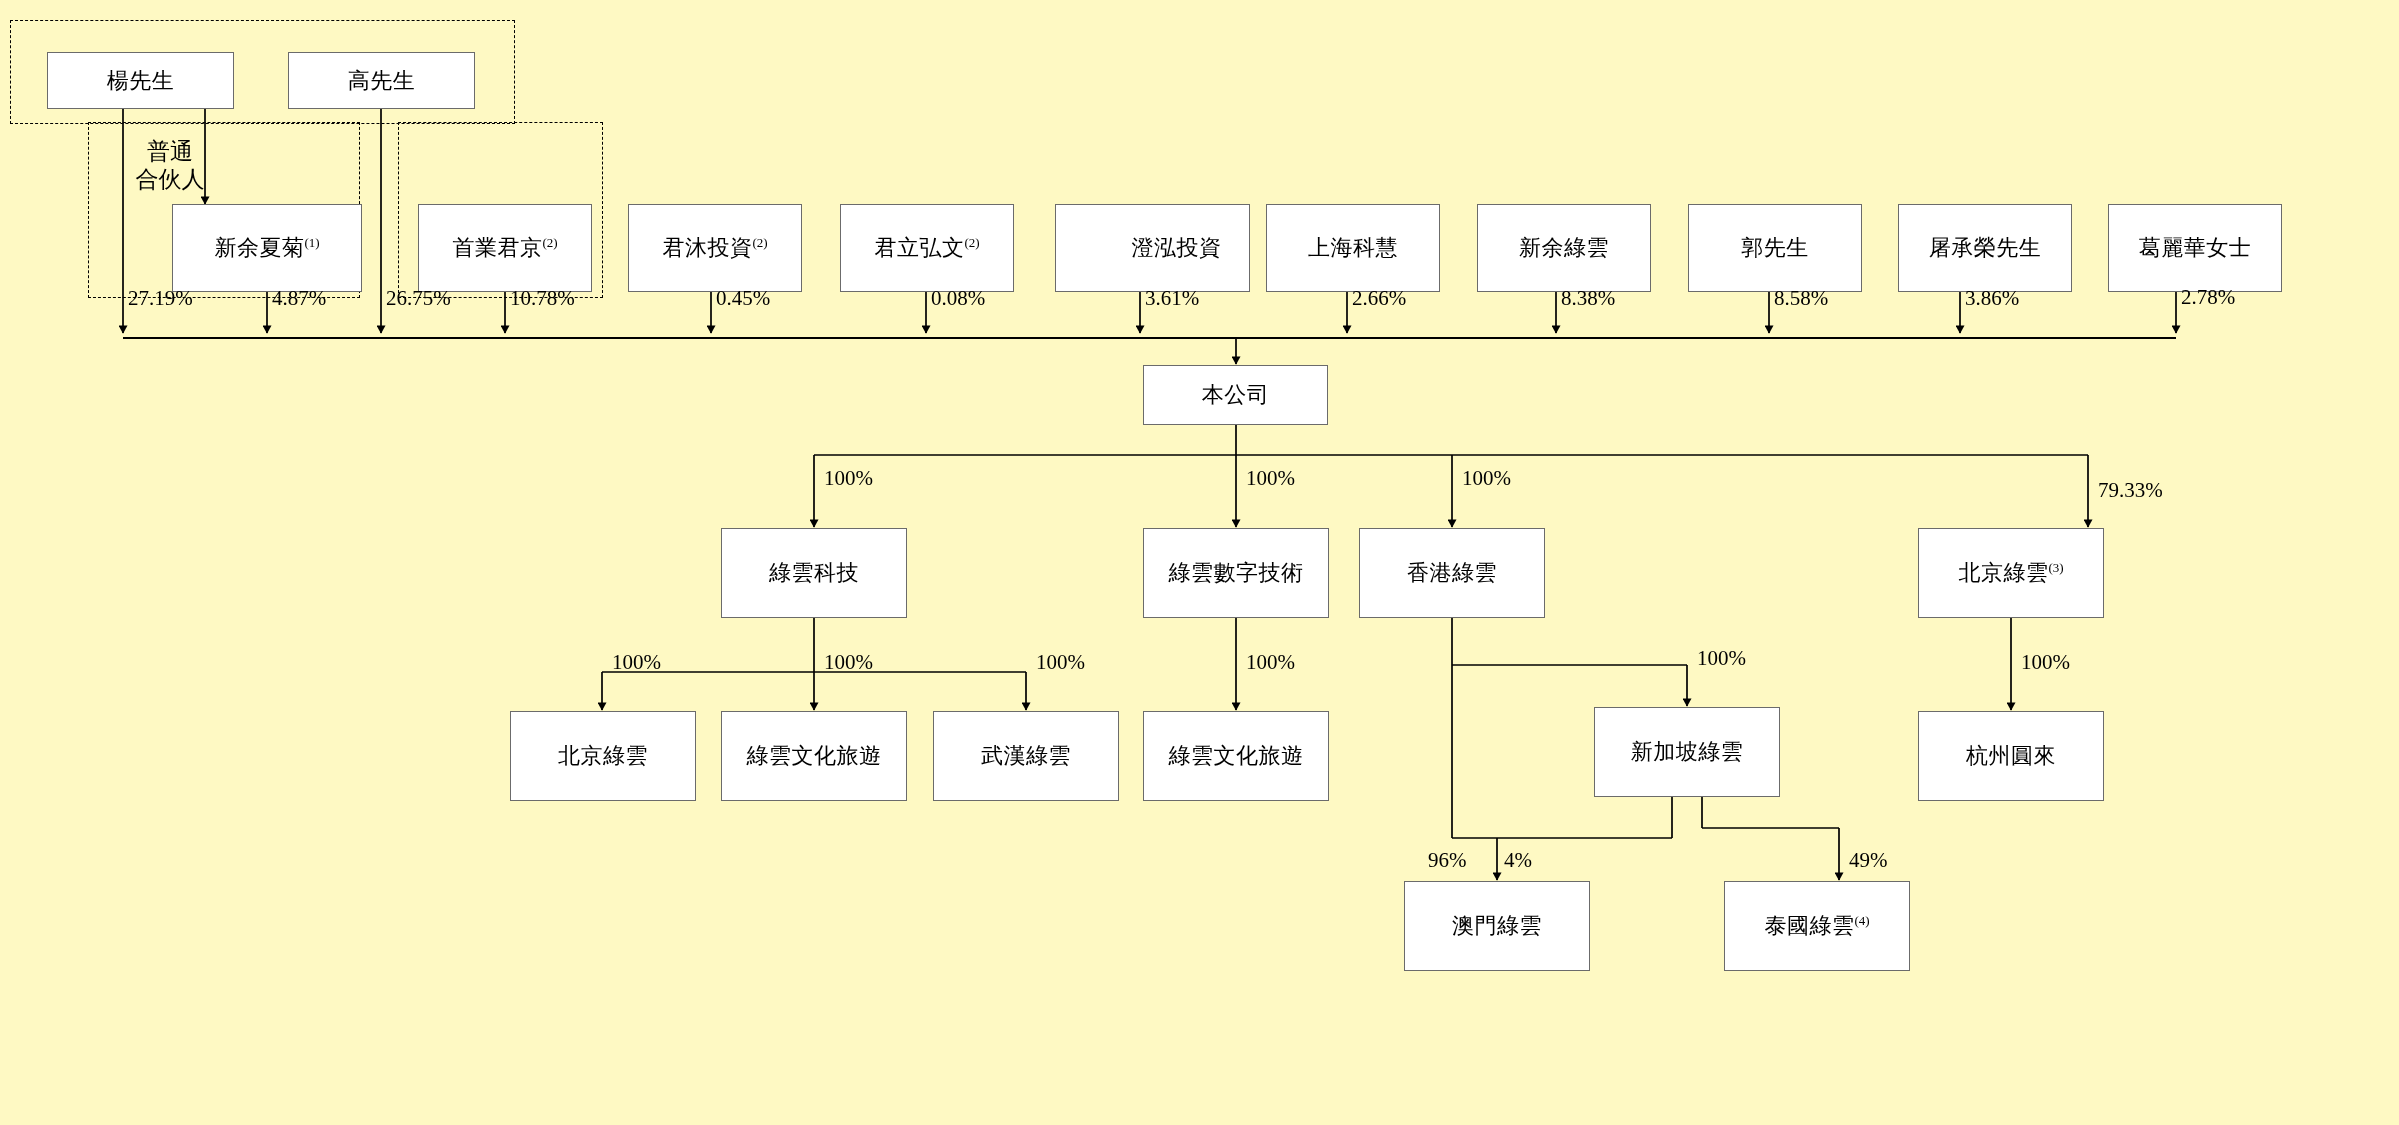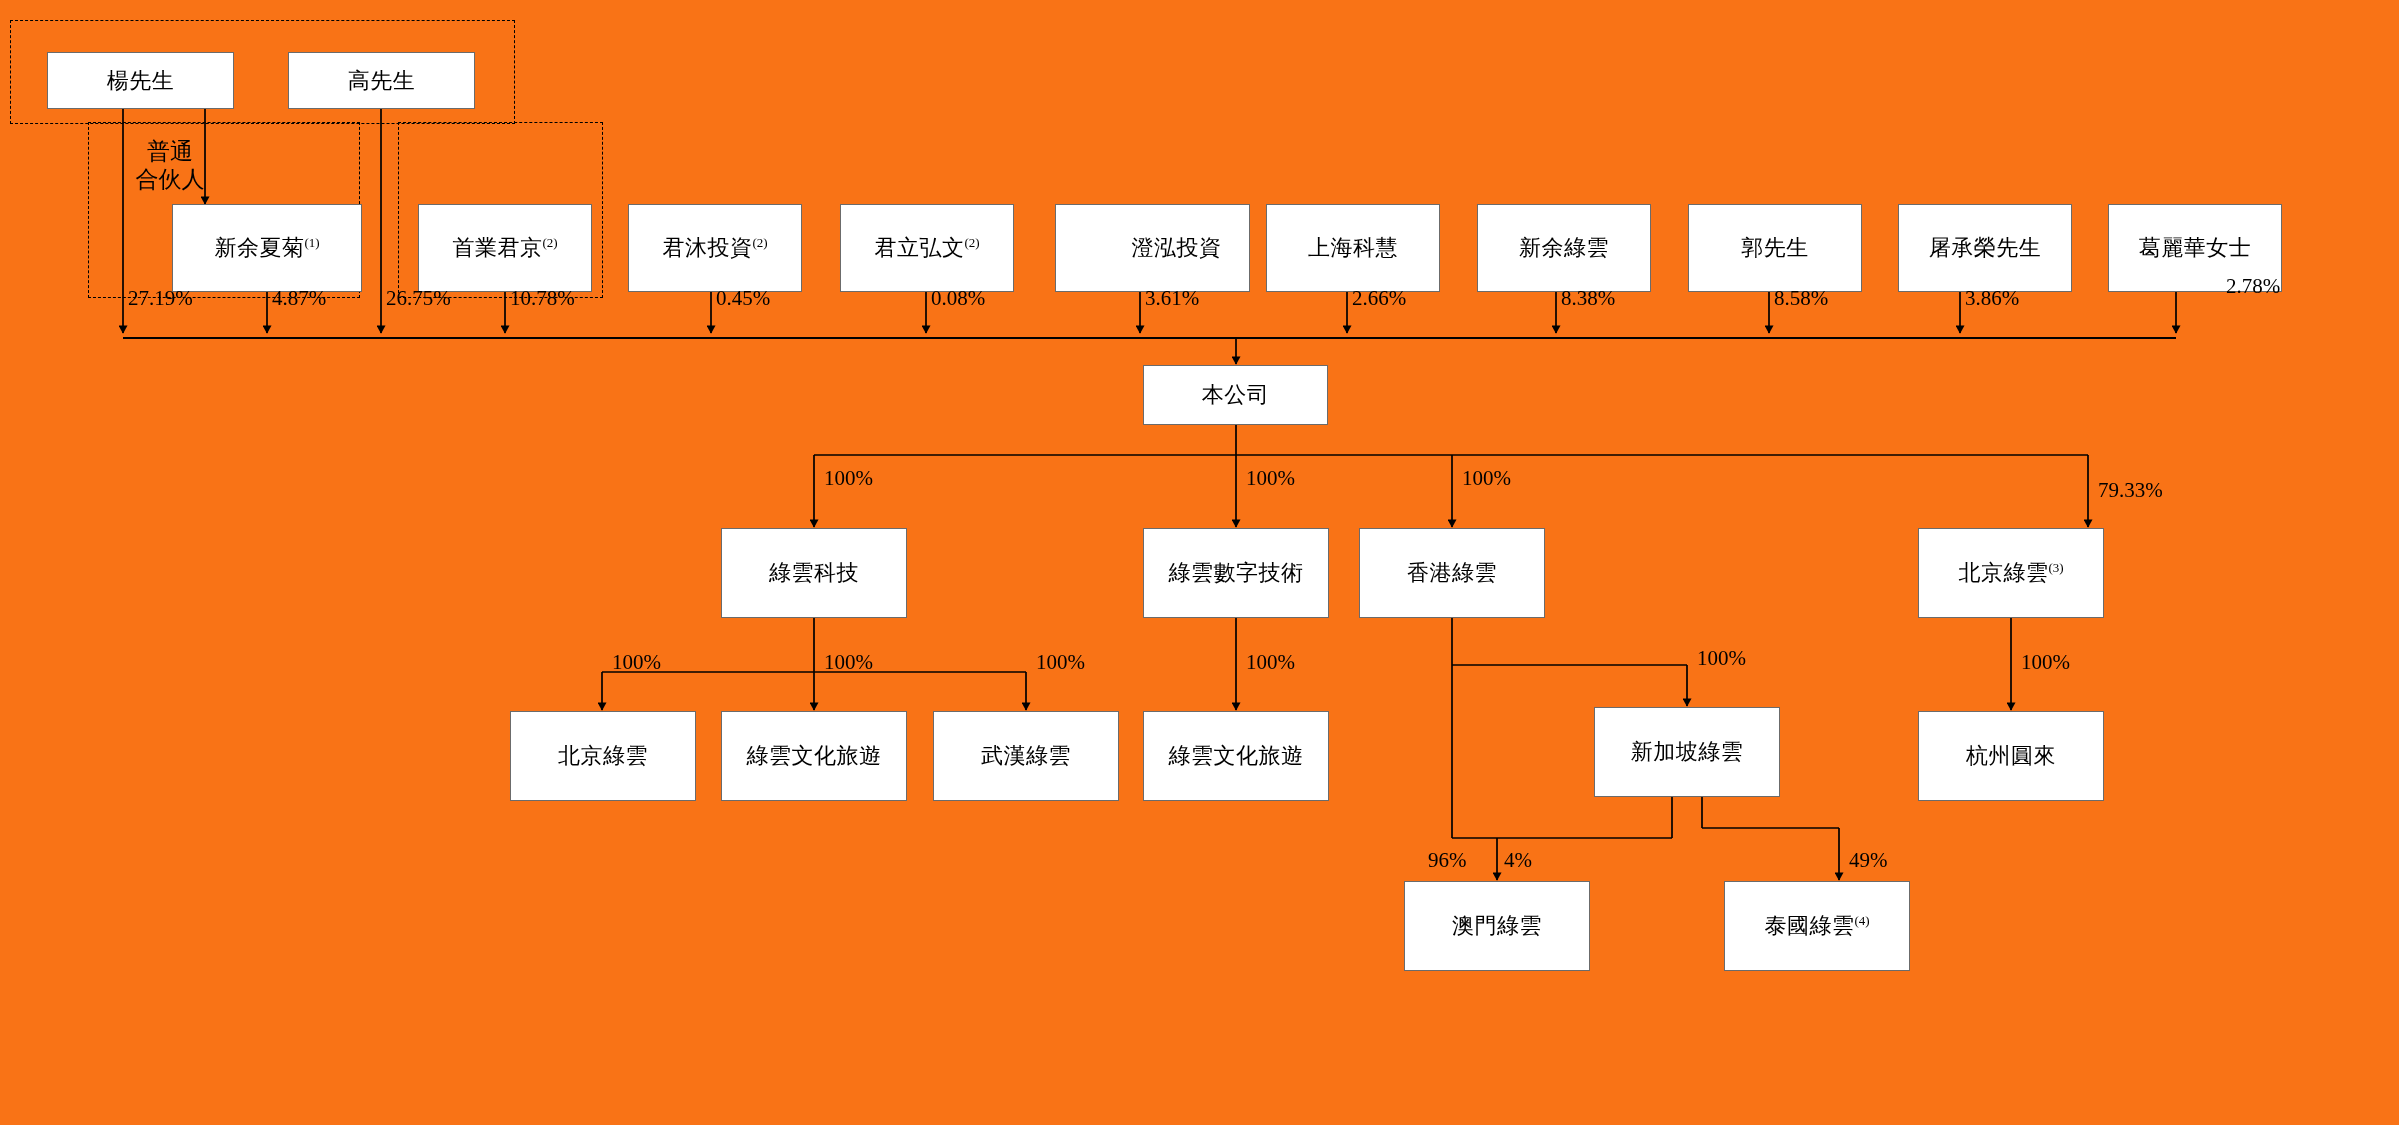--- a/index.html
+++ b/index.html
@@ -4,21 +4,21 @@
 <style>
   html, body {
     margin: 0;
     padding: 0;
     background: #ffffff;
   }
   #canvas {
     position: relative;
     width: 2399px;
     height: 1125px;
-    background: #f97316;
+    background: #fef9c3;
     font-family: "Liberation Serif", "DejaVu Serif", serif;
     overflow: hidden;
   }
   svg.wires {
     position: absolute;
     left: 0;
     top: 0;
     width: 2399px;
     height: 1125px;
     pointer-events: none;
@@ -196,21 +196,21 @@
   <div class="pct" style="left:272px; top:288px;">4.87%</div>
   <div class="pct" style="left:386px; top:288px;">26.75%</div>
   <div class="pct" style="left:510px; top:288px;">10.78%</div>
   <div class="pct" style="left:716px; top:288px;">0.45%</div>
   <div class="pct" style="left:931px; top:288px;">0.08%</div>
   <div class="pct" style="left:1145px; top:288px;">3.61%</div>
   <div class="pct" style="left:1352px; top:288px;">2.66%</div>
   <div class="pct" style="left:1561px; top:288px;">8.38%</div>
   <div class="pct" style="left:1774px; top:288px;">8.58%</div>
   <div class="pct" style="left:1965px; top:288px;">3.86%</div>
-  <div class="pct" style="left:2181px; top:276px;margin-left:45px;">2.78%</div>
+  <div class="pct" style="left:2181px; top:287px;">2.78%</div>
 
   <div class="node" style="left:1143px; top:365px; width:185px; height:60px;">
     <span class="label">本公司</span>
   </div>
 
   <div class="node" style="left:721px; top:528px; width:186px; height:90px;">
     <span class="label">綠雲科技</span>
   </div>
 
   <div class="node" style="left:1143px; top:528px; width:186px; height:90px;">

